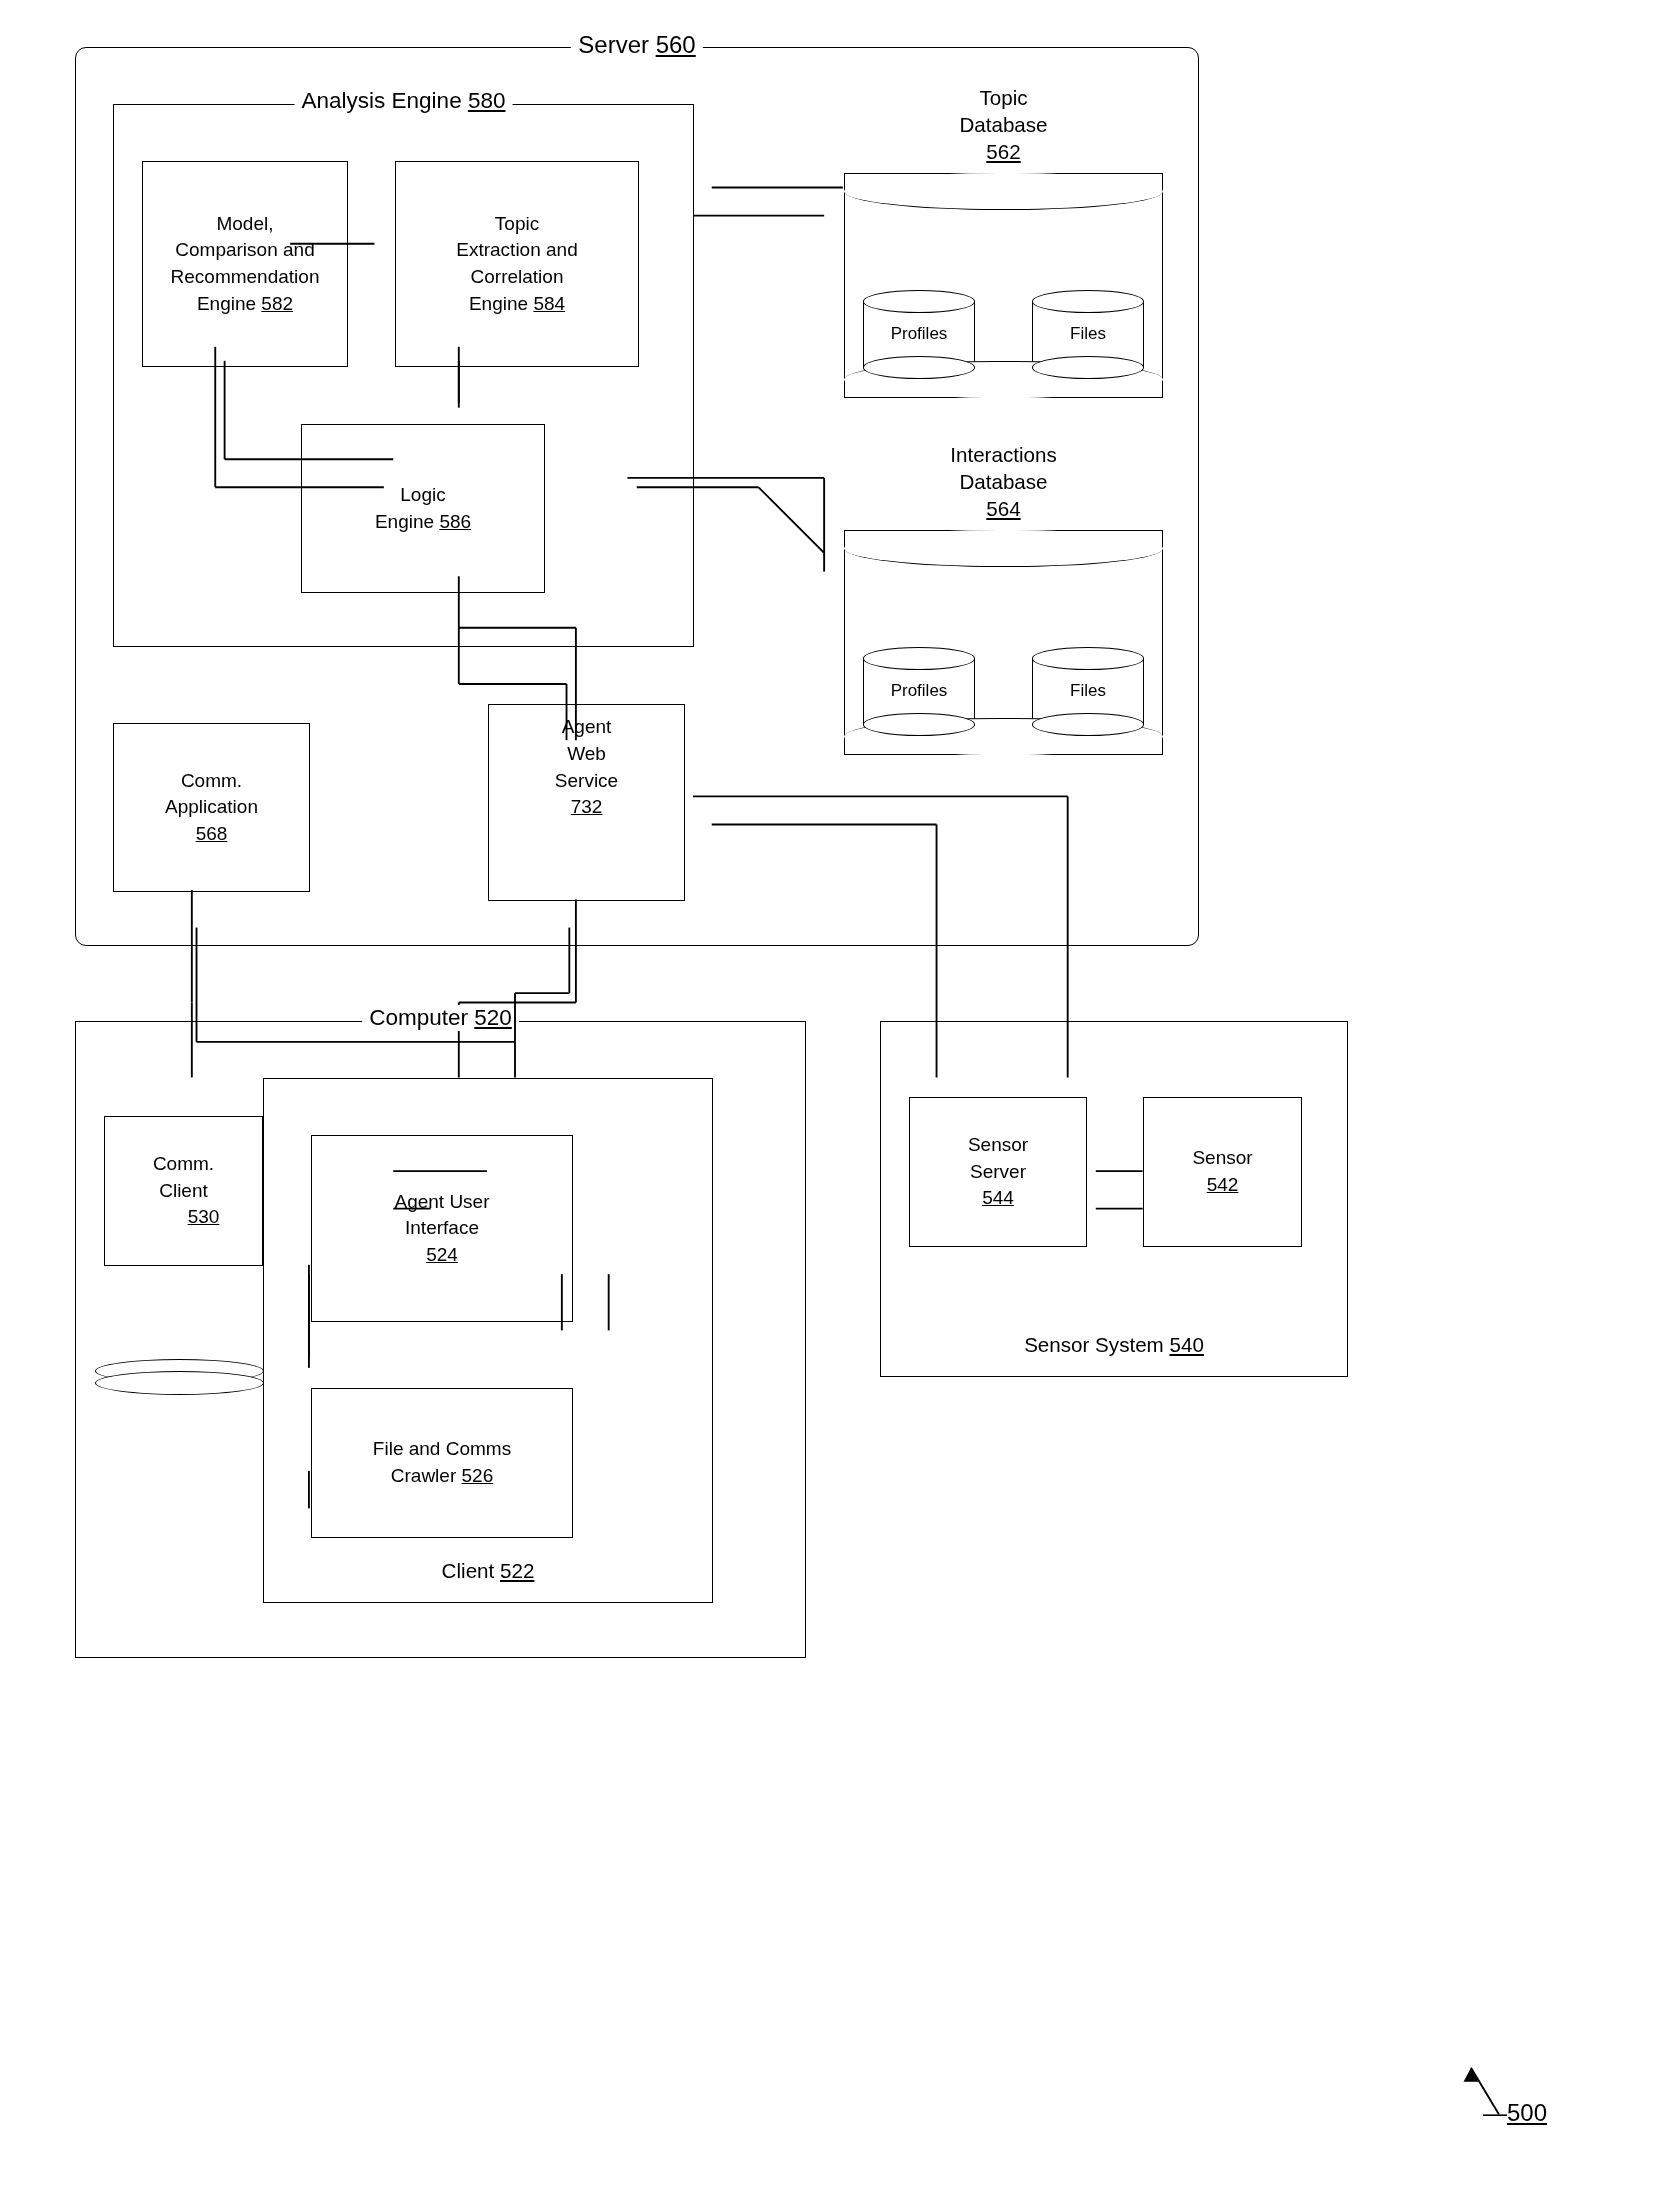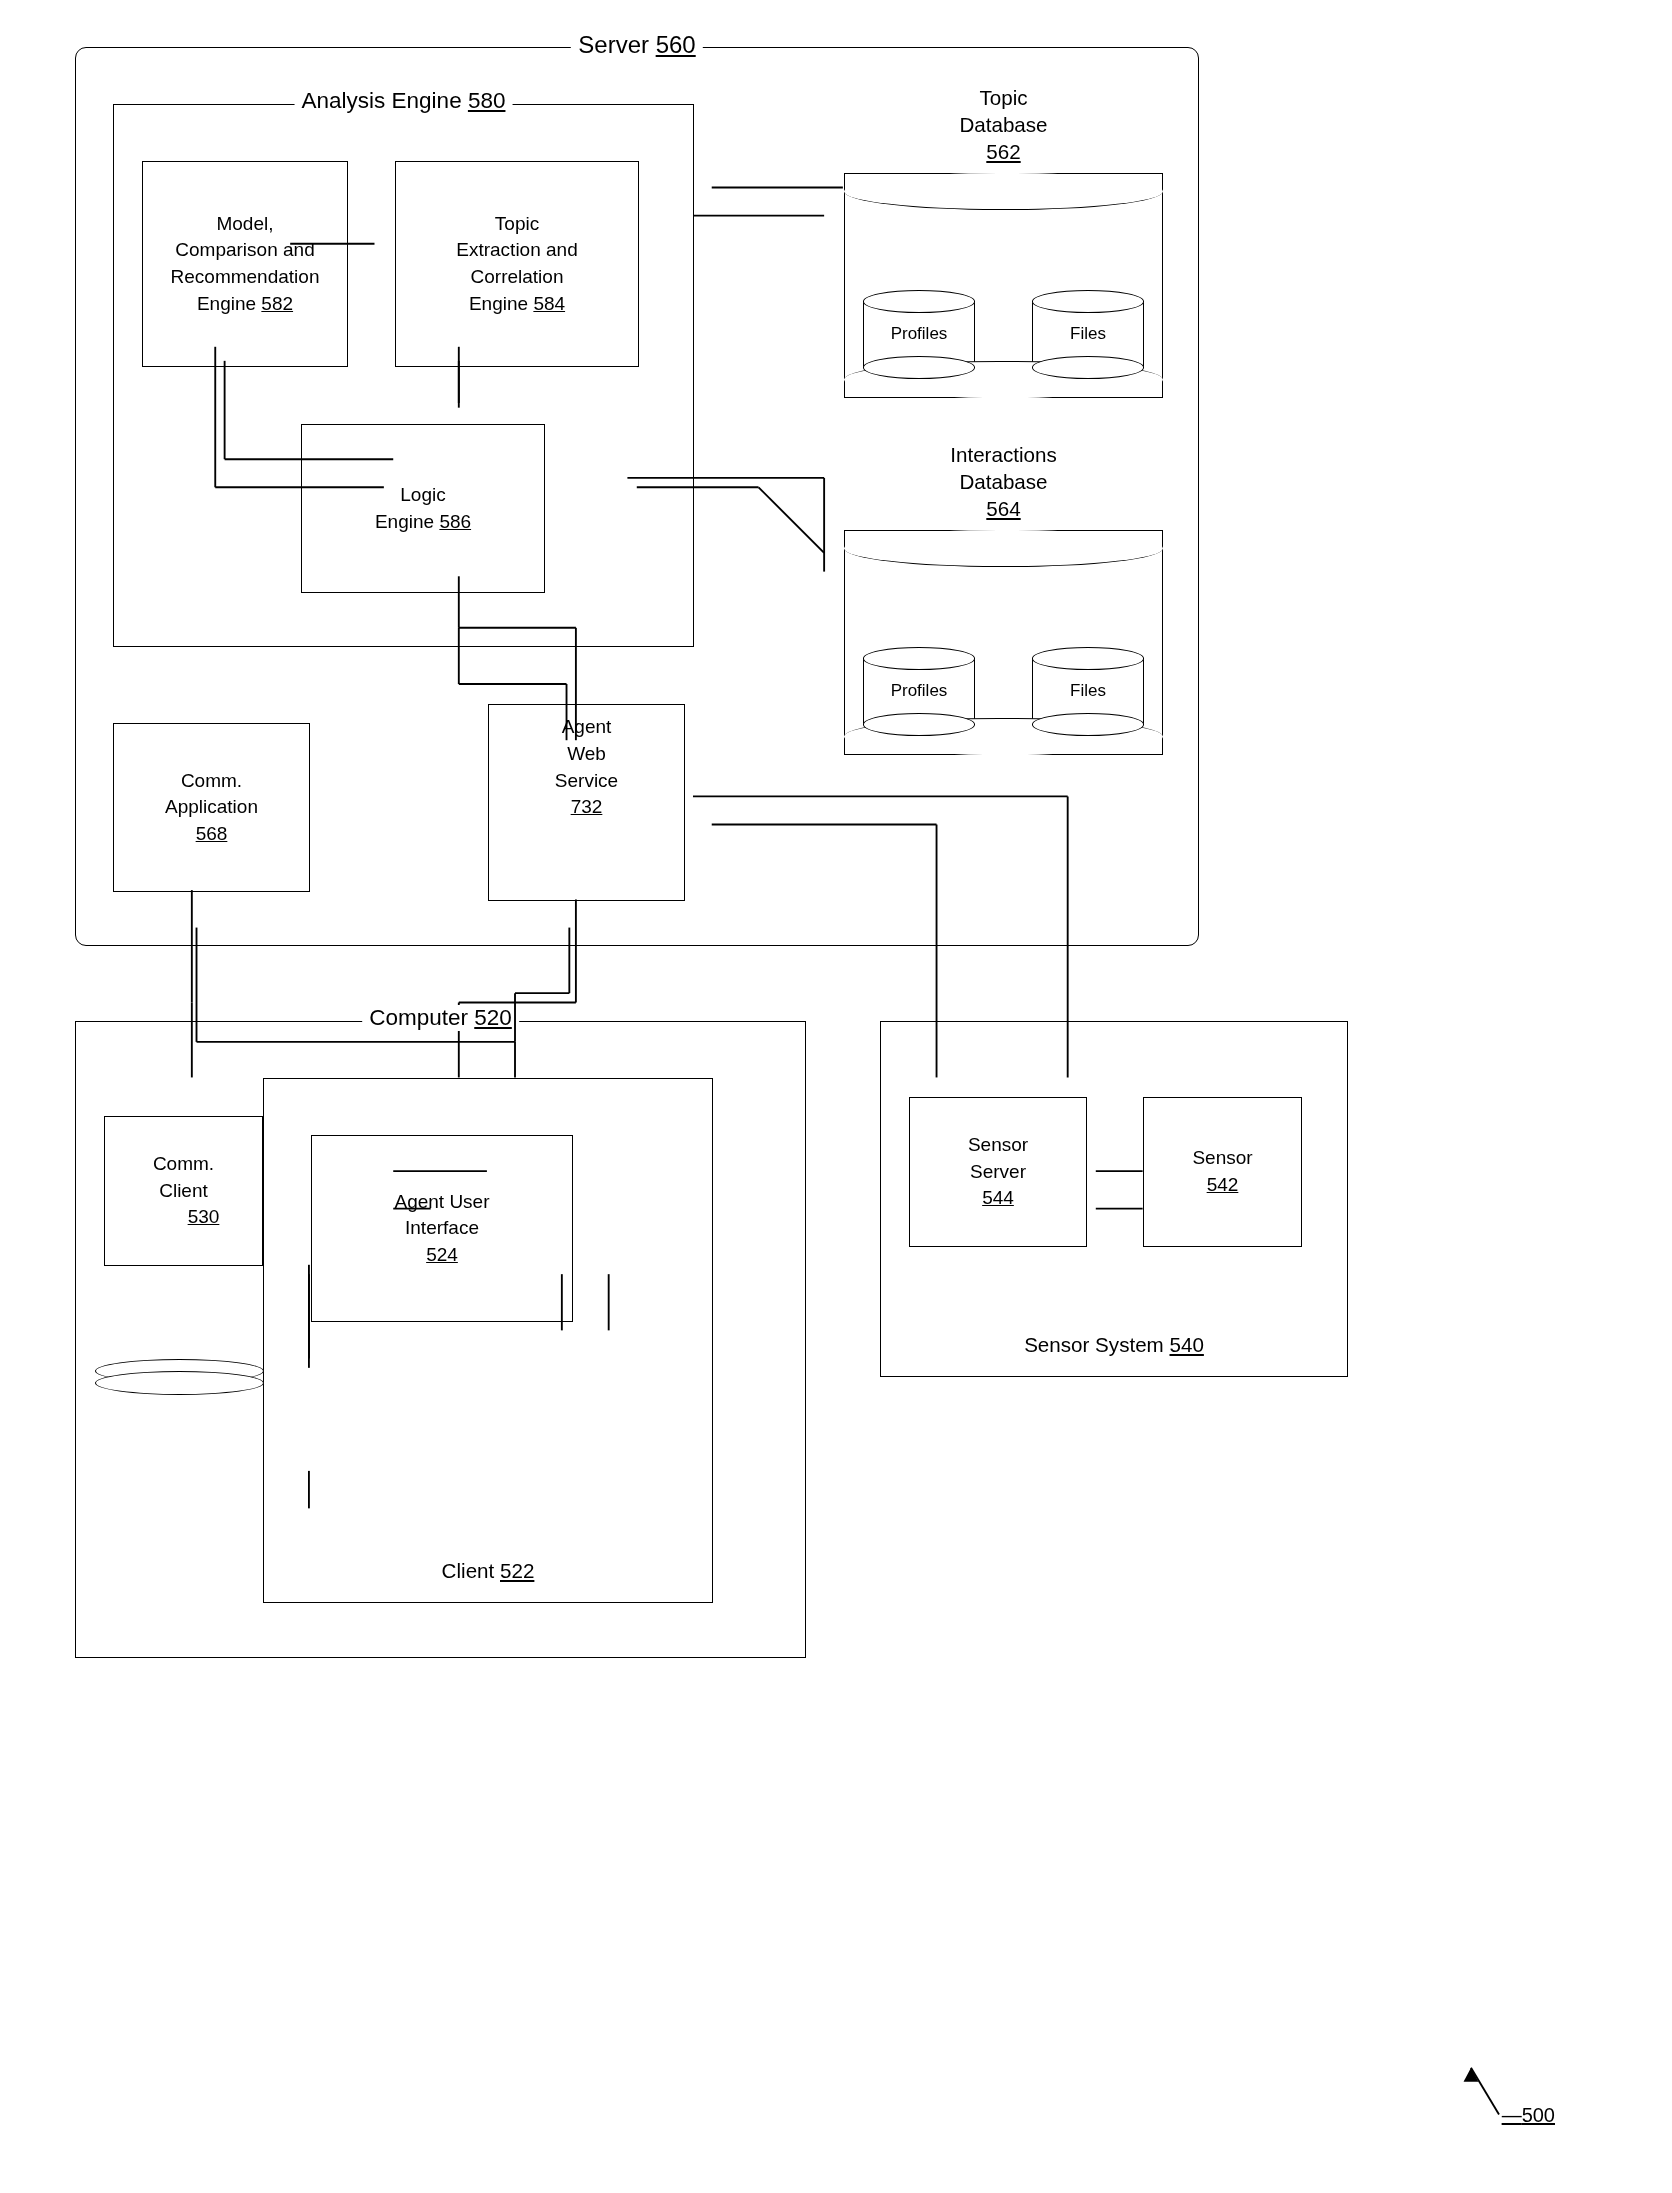--- a/index.html
+++ b/index.html
@@ -486,20 +486,26 @@
       </span>
 
       <div class="agent-ui-box">
         <div>
           <span>Agent User</span><br>
           <span>Interface</span><br>
           <u>524</u>
         </div>
       </div>
 
+      <div class="file-comms-box">
+        <div>
+          <span>File and Comms</span><br>
+          <span>Crawler</span> <u>526</u>
+        </div>
+      </div>
     </div>
 
   </div>
 
   <div class="sensor-system-box">
     <span class="sensor-system-title">
       <span>Sensor System</span> <u>540</u>
     </span>
 
     <div class="sensor-server-box">
@@ -516,21 +522,21 @@
         <u>542</u>
       </div>
     </div>
   </div>
 
   <div style="position:absolute; bottom:28px; right:56px;">
     <svg width="112" height="75" viewBox="0 0 120 80">
       <line x1="60" y1="70" x2="30" y2="20" stroke="#000" stroke-width="2"></line>
       <polygon points="30,20 22,35 38,35" fill="#000"></polygon>
     </svg>
-    <span style="font-size:20px; position:absolute; bottom:0; right:0;text-decoration:underline;">—<u>500</u></span>
+    <span style="font-size:24px; position:absolute; bottom:0; right:8px;">—<u>500</u></span>
   </div>
 
 </div>
 
 <svg style="position:absolute;top:28px;left:56px;width:1555px;height:2127px;pointer-events:none;" viewBox="0 0 1660 2270" width="1555" height="2127">
 
   <line x1="250" y1="230" x2="340" y2="230" stroke="#000" stroke-width="2"></line>
 
   <line x1="430" y1="340" x2="430" y2="400" stroke="#000" stroke-width="2"></line>
 

